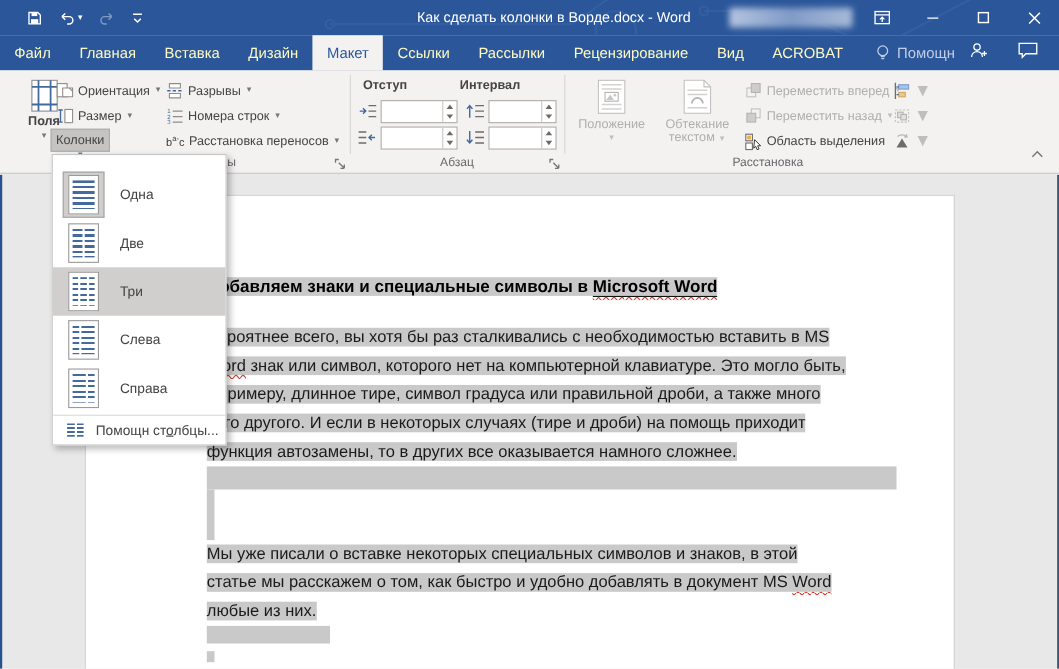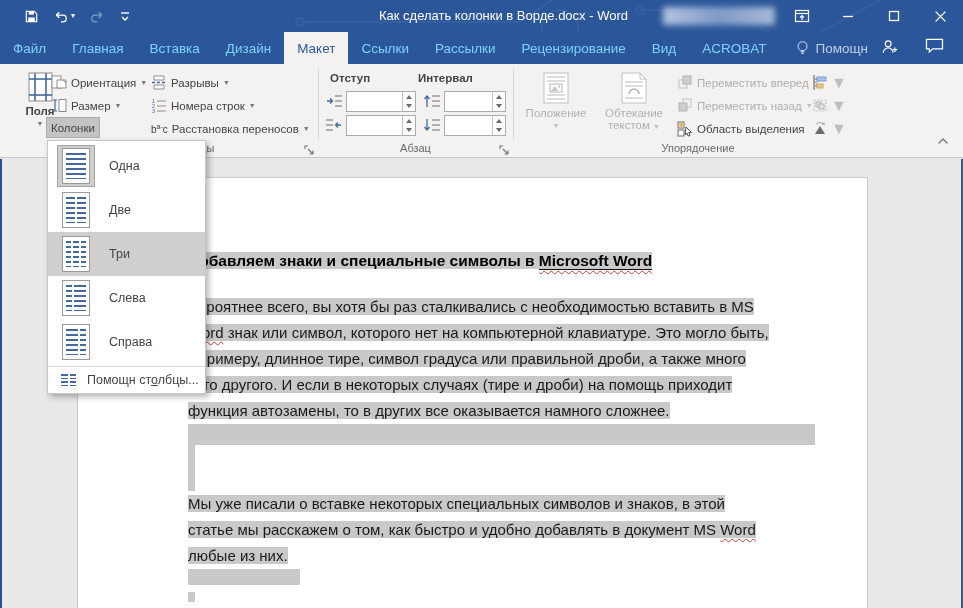--- a/index.html
+++ b/index.html
@@ -17,21 +17,21 @@
   .title { position:absolute; left:0; right:0; top:0; height:32px; text-align:center; line-height:32px;
            color:#ffffff; font-size:13px;padding-left:44px; }
   .user-blur { position:absolute; left:663px; top:7px; width:112px; height:18px; border-radius:2px;
                background:linear-gradient(90deg, rgba(205,216,236,.85), rgba(150,172,210,.8), rgba(190,203,228,.85));
                filter:blur(3px); }
   .winbtns { position:absolute; right:0; top:0; height:32px; display:flex; align-items:center; }
   .winbtn { width:46px; height:32px; display:flex; align-items:center; justify-content:center; color:#fff; }
 
   
   .tabrow { position:absolute; top:32px; left:0; width:963px; height:32px; background:#2b579a; display:flex; align-items:stretch; }
-  .tab { padding:0 13px; display:flex; align-items:center; color:#7dd3fc; font-size:13.5px; white-space:nowrap; }
+  .tab { padding:0 13px; display:flex; align-items:center; color:#fef9c3; font-size:13.5px; white-space:nowrap; }
   .tab.active { background:#f3f2f1; color:#2b579a; }
   .tab.helper { color:#bfcde8; display:flex; gap:6px; margin-left:4px; }
   .tabrow-right { margin-left:auto; display:flex; align-items:center; gap:26px; padding-right:22px; }
 
   
   .ribbon { position:absolute; top:64px; left:0; width:963px; height:94px; background:#f3f2f1; border-bottom:1px solid #c8c6c4; }
   .rsep { position:absolute; top:4px; height:72px; width:1px; background:#d8d6d4; }
   .rgroup { position:absolute; top:0; height:94px; }
   .glabel { position:absolute; bottom:4px; left:0; right:0; text-align:center; font-size:11px; color:#68676c; }
   .launcher { position:absolute; right:3px; bottom:4px; width:12px; height:12px; }
@@ -69,21 +69,21 @@
   .headline { height:28px; line-height:28px; font-size:15.5px; font-weight:bold; margin-bottom:19px; }
   .sel { background:#c9c9c9; }
   .spell { text-decoration:underline wavy #d23b2e 1px; text-underline-offset:3px; text-decoration-skip-ink:none; }
   .spell-head { text-decoration:underline wavy #d23b2e 1px; text-underline-offset:4px; text-decoration-skip-ink:none;
                 border-bottom:1.5px solid #111; }
   .selbar { background:#c9c9c9; }
   .selstrip { width:7px; background:#c9c9c9; }
 
   
   .colmenu { position:absolute; top:140px; left:47px; width:159px; background:#ffffff; border:1px solid #c6c6c6;
-             box-shadow:3px 3px 6px rgba(0,0,0,.28); z-index:50; padding-top:3px; }
+             box-shadow:3px 3px 6px rgba(0,0,0,.28); z-index:50; padding-top:14px; }
   .mi { height:44px; display:flex; align-items:center; gap:14px; padding-left:9px; }
   .mi.hovered { background:#d0cfce; }
   .mi .label { font-size:12.5px; color:#444; }
   .iconbox { width:38px; height:42px; display:flex; align-items:center; justify-content:center; border:1px solid transparent; }
   .iconbox.selbox { background:#cfcecd; border:1px solid #a6a4a2; }
   .colicon { width:28px; height:36px; background:#fff; border:1px solid #9a9a9a; display:flex; gap:2px; padding:4px 3px; }
   .colicon .c { flex:1; background:repeating-linear-gradient(to bottom, #44699c 0 2px, transparent 2px 5px); }
   .colicon .c.narrow { flex:0 0 6px; }
   .morow { height:27px; border-top:1px solid #d9d9d9; margin-top:2px; display:flex; align-items:center; gap:11px; padding-left:13px; }
   .morow .label { font-size:12.5px; color:#444; }
@@ -424,21 +424,21 @@
     </div>
     <div class="iconbtn" style="left:296px; top:54px;">
       <svg width="16" height="15" viewBox="0 0 16 15">
         <path d="M3 13 L8 5 L13 13 Z" fill="#6e6c6a"></path>
         <path d="M4 3 a5 3.5 0 0 1 8 0" fill="none" stroke="#b5b3b1" stroke-width="1.2"></path>
         <path d="M12 1 L12.6 3.6 L10 3.4" fill="none" stroke="#b5b3b1" stroke-width="1"></path>
       </svg>
       <span class="da" style="color:#c0beba;">▼</span>
     </div>
 
-    <div class="glabel" style="left:0; width:370px;">Упорядочение</div>
+    <div class="glabel" style="left:0; width:370px;">Расстановка</div>
   </div>
 
   <span class="chev">
     <svg width="12" height="8" viewBox="0 0 12 8">
       <path d="M1.5 6.5 L6 2 L10.5 6.5" fill="none" stroke="#7a7875" stroke-width="1.4"></path>
     </svg>
   </span>
 </div>
 
 <div class="workspace">

